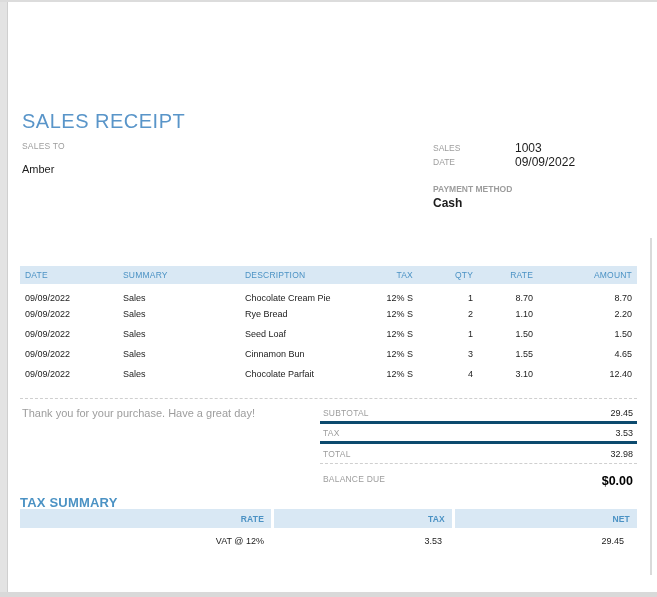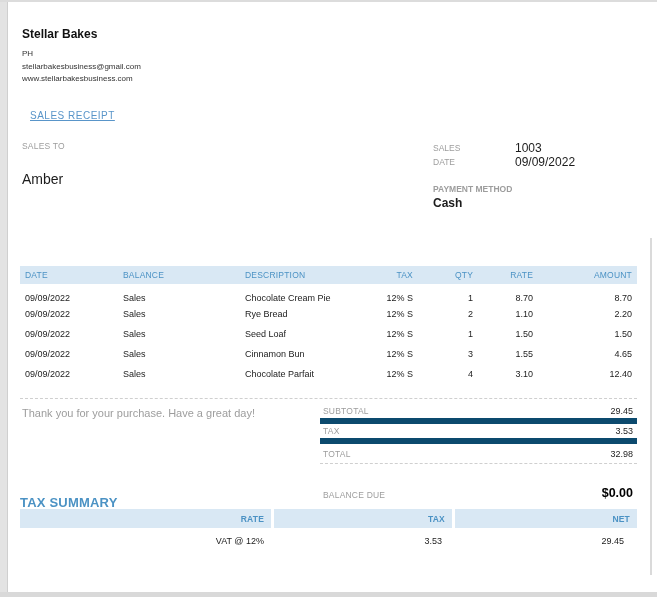--- a/index.html
+++ b/index.html
@@ -11,72 +11,66 @@
   .gutter-left { position:absolute; left:0; top:0; width:8px; height:100%; background:#e3e3e3; border-right:1px solid #cfcfcf; }
   .edge-top { position:absolute; left:0; top:0; width:100%; height:2px; background:#dcdcdc; }
   .edge-bottom { position:absolute; left:0; bottom:0; width:100%; height:5px; background:#d9d9d9; }
   .edge-right { position:absolute; right:5px; top:238px; bottom:22px; width:2px; background:#dadada; }
 
   
   .company { position:absolute; left:22px; top:27px; }
   .company-name { font-size:12px; font-weight:bold; color:#111; margin-bottom:7px; }
   .company-line { font-size:8px; color:#333; line-height:12.5px; }
 
-  .receipt-title { position:absolute; left:30px; top:110px; font-size:10px; color:#5995c9; letter-spacing:0.5px;text-decoration:underline; }
+  .receipt-title { position:absolute; left:22px; top:110px; font-size:20px; color:#5995c9; letter-spacing:0.5px; }
 
   .label { font-size:8.5px; color:#9d9d9d; letter-spacing:0.2px; }
   .billto { position:absolute; left:22px; top:141px; }
-  .billto-name { font-size:14px; color:#1c1c1c; margin-top:20px; }
+  .billto-name { font-size:11px; color:#1c1c1c; margin-top:12px; }
 
   .meta { position:absolute; left:433px; top:141px; width:204px; }
   .meta-row { display:flex; line-height:14px; }
   .meta-label { width:82px; font-size:8.5px; color:#9d9d9d; }
   .meta-value { font-size:12px; color:#1c1c1c; }
   .payment { margin-top:15px;font-weight:bold; }
   .payment .meta-value { margin-top:3px; line-height:13px; }
 
   
   table.items { position:absolute; left:20px; top:266px; width:617px; border-collapse:collapse; table-layout:fixed; }
   table.items th { height:18px; background:#d9e8f4; color:#4b92c4; font-size:8.5px; font-weight:400; padding:0 5px; text-align:left; letter-spacing:0.2px; }
   table.items td { height:20px; font-size:9px; color:#222; padding:0 5px; text-align:left; vertical-align:middle; }
   table.items tbody tr:first-child td { padding-top:7px; }
   table.items .num, table.items th.num { text-align:right; }
 
   .divider-dashed { position:absolute; left:20px; top:398px; width:617px; border-top:1px dashed #cfcfcf; }
   .thanks { position:absolute; left:22px; top:407px; font-size:11px; color:#9d9d9d; }
 
   .totals { position:absolute; left:320px; top:404px; width:317px; }
-  .totals-row { display:flex; justify-content:space-between; align-items:center; height:20px; padding:0 4px 0 3px; border-bottom:6px solid #0c4a6e; }
+  .totals-row { display:flex; justify-content:space-between; align-items:center; height:20px; padding:0 4px 0 3px; border-bottom:3px solid #0c4a6e; }
   .totals-row:last-child { border-bottom:1px dashed #cfcfcf;gap:8px; }
   .totals-label { font-size:8.5px; color:#9d9d9d; letter-spacing:0.2px; }
   .totals-value { font-size:9px; color:#1c1c1c; }
 
-  .balance { position:absolute; left:320px; top:474px; width:317px; display:flex; justify-content:space-between; align-items:flex-end; height:26px; padding:0 4px 0 3px; }
+  .balance { position:absolute; left:320px; top:474px; width:317px; display:flex; justify-content:space-between; align-items:flex-start; height:26px; padding:0 4px 0 3px; }
   .balance-value { font-size:12.5px; font-weight:bold; color:#000; }
 
   .taxsummary-title { position:absolute; left:20px; top:495px; font-size:13px; font-weight:bold; color:#4b92c4; letter-spacing:0.2px; }
   .ts-head { position:absolute; left:20px; top:509px; width:617px; display:flex; gap:3px; }
   .ts-head .ts-cell { height:19px; background:#d9e8f4; color:#4b92c4; font-size:8.5px; font-weight:bold; display:flex; align-items:center; justify-content:flex-end; padding-right:7px; letter-spacing:0.2px; }
   .ts-row { position:absolute; left:20px; top:530px; width:617px; display:flex; gap:0; height:22px; align-items:center; }
   .ts-row .ts-cell { font-size:9px; color:#1c1c1c; text-align:right; padding-right:7px; }
   .ts-c1 { width:251px; }
   .ts-c2 { width:178px; }
   .ts-c3 { width:182px; }
 </style>
 </head>
 <body>
 
 <div class="viewport">
 
-  <div class="company">
-    <div class="company-name">Stellar Bakes</div>
-    <div class="company-line">PH</div>
-    <div class="company-line">stellarbakesbusiness@gmail.com</div>
-    <div class="company-line">www.stellarbakesbusiness.com</div>
-  </div>
 
   <div class="receipt-title">SALES RECEIPT</div>
 
   <div class="billto">
     <div class="label">SALES TO</div>
     <div class="billto-name">Amber</div>
   </div>
 
   <div class="meta">
     <div class="meta-row">
@@ -99,21 +93,21 @@
         <col style="width:122px">
         <col style="width:130px">
       <col style="width:48px">
         <col style="width:60px">
         <col style="width:60px">
         <col style="width:99px">
     </colgroup>
     <thead>
       <tr>
         <th>DATE</th>
-        <th>BALANCE</th>
+        <th>SUMMARY</th>
         <th>DESCRIPTION</th>
         <th class="num">TAX</th>
         <th class="num">QTY</th>
         <th class="num">RATE</th>
         <th class="num">AMOUNT</th>
       </tr>
     </thead>
     <tbody>
       <tr>
         <td>09/09/2022</td>

